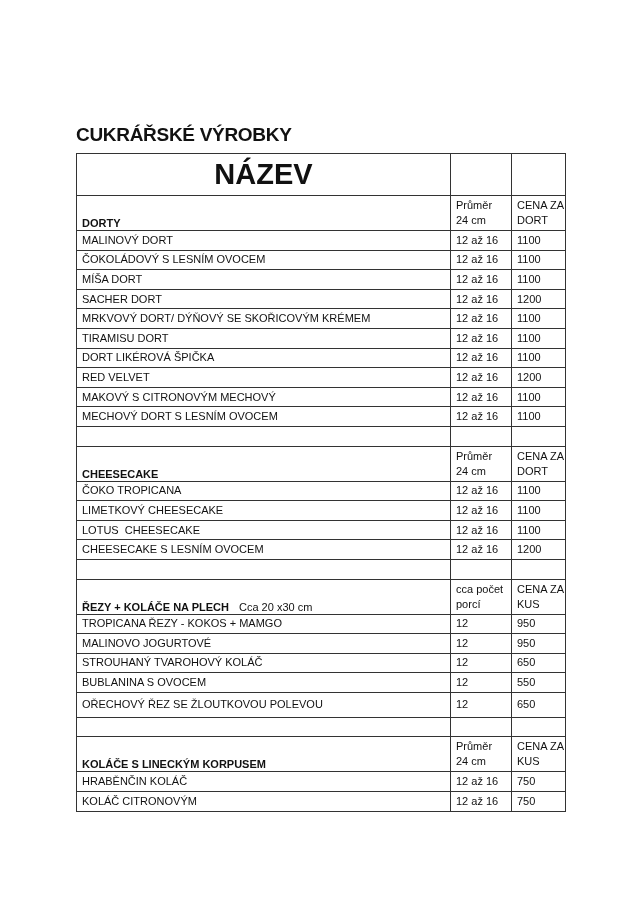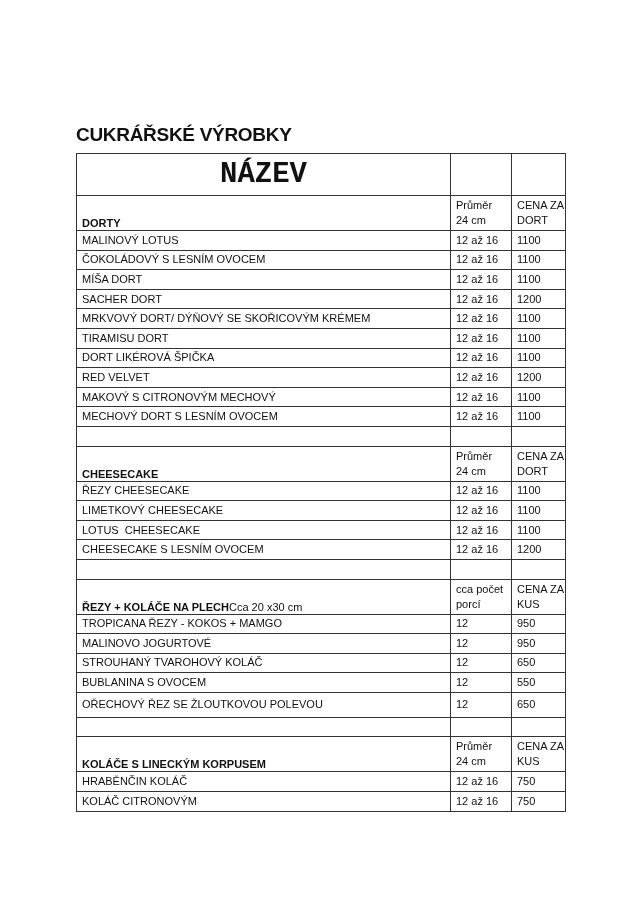--- a/index.html
+++ b/index.html
@@ -2,26 +2,26 @@
 <html><head>
 <meta charset="utf-8">
 <style>
   html, body { margin: 0; padding: 0; background: #ffffff; }
   body { width: 640px; height: 905px; position: relative; font-family: "Liberation Sans", sans-serif; color: #111; }
   .page-title { position: absolute; left: 76px; top: 124px; font-size: 19px; font-weight: bold; letter-spacing: -0.3px; }
   table.menu { position: absolute; left: 76px; top: 153px; width: 489px; border-collapse: collapse; table-layout: fixed; }
   table.menu td { border: 1px solid #333; padding: 0 5px; font-size: 11px; line-height: 13px; height: 18.6px; vertical-align: middle; white-space: nowrap; overflow: hidden; }
   col.c1 { width: 374px; } col.c2 { width: 61px; } col.c3 { width: 54px; }
   td.num { text-align: left; padding: 0 2px; }
-  tr.title-row td { height: 41px; font-family: Liberation Mono, monospace; }
+  tr.title-row td { height: 41px; }
   .title-text { display: block; text-align: center; font-size: 29px; font-weight: bold; line-height: 41px; }
   tr.section-row td { height: 34px; }
   tr.section-row td.name { vertical-align: bottom; padding-bottom: 0; font-weight: bold; }
   tr.section-row td.num { line-height: 15px; }
-  .section-note { font-weight: normal; }
+  .section-note { font-weight: normal; margin-left: 10px; }
   tr.tall-row td { height: 24px; }
 </style>
 </head>
 <body>
 
 <div class="page-title">CUKRÁŘSKÉ VÝROBKY</div>
 
 <table class="menu">
   <colgroup>
       <col class="c1">
@@ -36,21 +36,21 @@
       <td></td>
       <td></td>
     </tr>
 
     <tr class="section-row">
       <td class="name">DORTY</td>
       <td class="num"><span>Průměr</span><br><span>24 cm</span></td>
       <td class="num"><span>CENA ZA</span><br><span>DORT</span></td>
     </tr>
     <tr>
-        <td>MALINOVÝ LOTUS</td>
+        <td>MALINOVÝ DORT</td>
         <td class="num">12 až 16</td>
         <td class="num">1100</td>
       </tr>
     <tr>
         <td>ČOKOLÁDOVÝ S LESNÍM OVOCEM</td>
         <td class="num">12 až 16</td>
         <td class="num">1100</td>
       </tr>
     <tr>
         <td>MÍŠA DORT</td>
@@ -97,21 +97,21 @@
         <td></td>
         <td></td>
       </tr>
 
     <tr class="section-row">
       <td class="name">CHEESECAKE</td>
       <td class="num"><span>Průměr</span><br><span>24 cm</span></td>
       <td class="num"><span>CENA ZA</span><br><span>DORT</span></td>
     </tr>
     <tr>
-        <td>ŘEZY CHEESECAKE</td>
+        <td>ČOKO TROPICANA</td>
         <td class="num">12 až 16</td>
         <td class="num">1100</td>
       </tr>
     <tr>
         <td>LIMETKOVÝ CHEESECAKE</td>
         <td class="num">12 až 16</td>
         <td class="num">1100</td>
       </tr>
     <tr>
         <td style="white-space:pre">LOTUS  CHEESECAKE</td>

